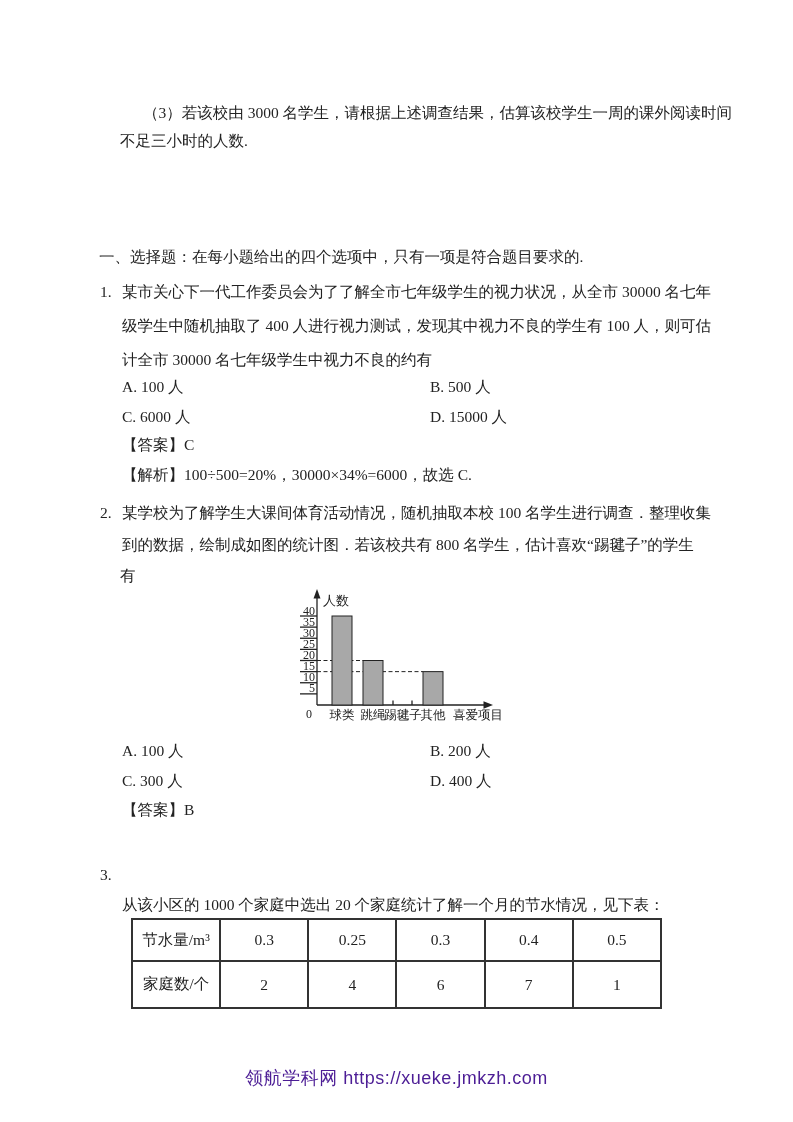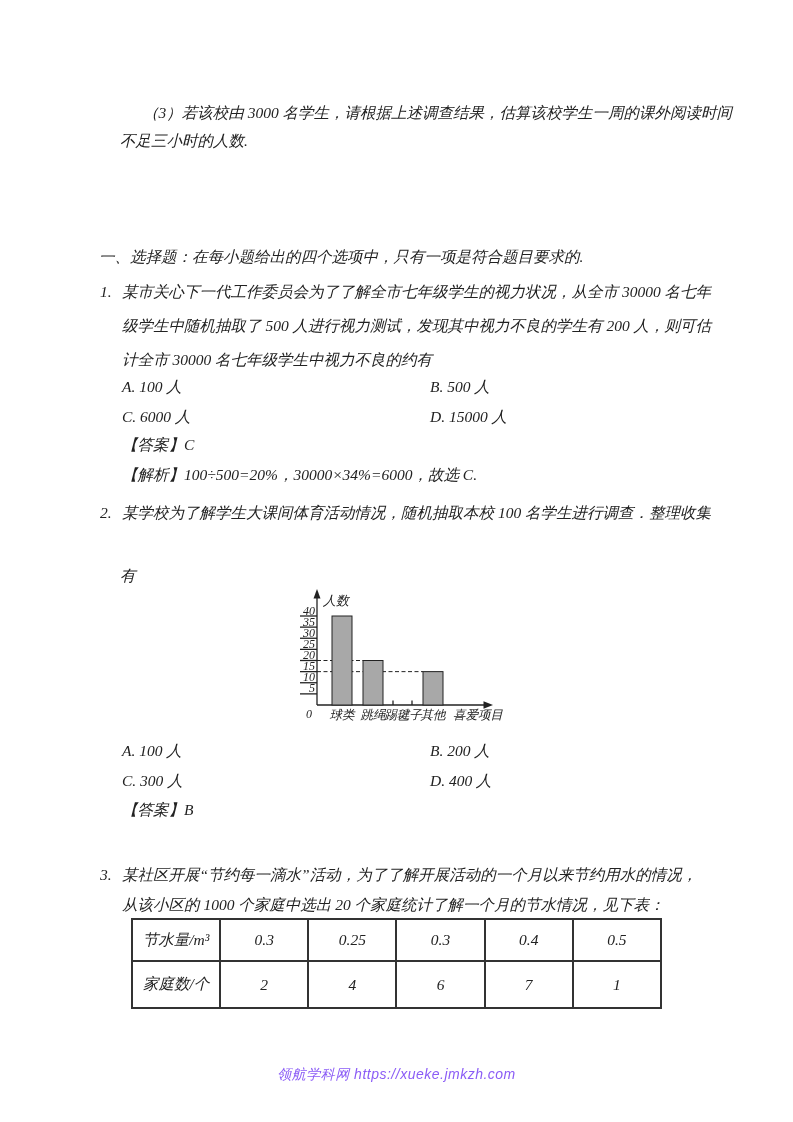--- a/index.html
+++ b/index.html
@@ -1,56 +1,57 @@
 <!DOCTYPE html>
 <html><head>
 <meta charset="utf-8">
 <title>Exam Page</title>
 <style>
   html,body{margin:0;padding:0;background:#fff;}
   .page{position:relative;width:793px;height:1122px;background:#ffffff;overflow:hidden;
-        font-family:"Liberation Serif","DejaVu Serif",serif;color:#222;font-style:italic;}
+        font-family:"Liberation Serif","DejaVu Serif",serif;color:#222;}
   .t{position:absolute;font-size:15.5px;line-height:1.35;white-space:nowrap;}
   .chart-box{position:absolute;left:285px;top:588px;width:220px;height:142px;}
   #chart text{fill:#222;font-family:"Liberation Serif","DejaVu Serif",serif;}
   #chart .ax{stroke:#222;stroke-width:1.3;}
   #chart .dash{stroke:#222;stroke-width:1;stroke-dasharray:4 2.5;}
   #chart .ar{fill:#222;}
   table.wtab{position:absolute;left:131px;top:918px;width:531px;border-collapse:collapse;
              table-layout:fixed;font-size:15.5px;color:#222;}
   table.wtab td{border:2px solid #333;text-align:center;vertical-align:middle;padding:0;}
   table.wtab tr.r1 td{height:40px;}
   table.wtab tr.r2 td{height:45px;}
   .footer{position:absolute;left:0;right:0;top:1066px;text-align:center;
           font-family:"Liberation Sans","DejaVu Sans",sans-serif;
-          font-size:14px;color:#8b5cf6;letter-spacing:0.5px;}
+          font-size:18px;color:#4c1d95;letter-spacing:0.5px;}
 </style>
 </head>
 <body>
 
 <div class="page">
 
   <div class="t" style="left:143px;top:103px">（3）若该校由 3000 名学生，请根据上述调查结果，估算该校学生一周的课外阅读时间</div>
   <div class="t" style="left:120px;top:131px">不足三小时的人数.</div>
 
   <div class="t" style="left:99px;top:247px">一、选择题：在每小题给出的四个选项中，只有一项是符合题目要求的.</div>
 
   <div class="t" style="left:100px;top:282px">1.</div>
   <div class="t" style="left:122px;top:282px">某市关心下一代工作委员会为了了解全市七年级学生的视力状况，从全市 30000 名七年</div>
-  <div class="t" style="left:122px;top:316px">级学生中随机抽取了 500 人进行视力测试，发现其中视力不良的学生有 200 人，则可估</div>
+  <div class="t" style="left:122px;top:316px">级学生中随机抽取了 400 人进行视力测试，发现其中视力不良的学生有 100 人，则可估</div>
   <div class="t" style="left:122px;top:350px">计全市 30000 名七年级学生中视力不良的约有</div>
   <div class="t" style="left:122px;top:377px">A. 100 人</div>
   <div class="t" style="left:430px;top:377px">B. 500 人</div>
   <div class="t" style="left:122px;top:407px">C. 6000 人</div>
   <div class="t" style="left:430px;top:407px">D. 15000 人</div>
   <div class="t" style="left:122px;top:435px"><span>【答案】</span><span>C</span></div>
   <div class="t" style="left:122px;top:465px"><span>【解析】</span><span>100÷500=20%，30000×34%=6000，故选 C.</span></div>
 
   <div class="t" style="left:100px;top:503px">2.</div>
   <div class="t" style="left:122px;top:503px">某学校为了解学生大课间体育活动情况，随机抽取本校 100 名学生进行调查．整理收集</div>
+  <div class="t" style="left:122px;top:535px">到的数据，绘制成如图的统计图．若该校共有 800 名学生，估计喜欢“踢毽子”的学生</div>
   <div class="t" style="left:120px;top:566px">有</div>
 
   <div class="chart-box">
     <svg id="chart" width="220" height="142" viewBox="0 0 220 142">
         <line x1="32" y1="117" x2="32" y2="8" class="ax"></line>
         <line x1="32" y1="117" x2="201" y2="117" class="ax"></line>
         <polygon points="32,1 28.5,10.5 35.5,10.5" class="ar"></polygon>
         <polygon points="208,117 198.5,113.2 198.5,120.8" class="ar"></polygon>
         <text x="27" y="130" text-anchor="end" font-size="12">0</text>
         <line x1="15" y1="105.875" x2="32" y2="105.875" class="ax"></line>
@@ -85,21 +86,20 @@
       </svg>
   </div>
 
   <div class="t" style="left:122px;top:741px">A. 100 人</div>
   <div class="t" style="left:430px;top:741px">B. 200 人</div>
   <div class="t" style="left:122px;top:771px">C. 300 人</div>
   <div class="t" style="left:430px;top:771px">D. 400 人</div>
   <div class="t" style="left:122px;top:800px"><span>【答案】</span><span>B</span></div>
 
   <div class="t" style="left:100px;top:865px">3.</div>
-  <div class="t" style="left:122px;top:865px">某社区开展“节约每一滴水”活动，为了了解开展活动的一个月以来节约用水的情况，</div>
   <div class="t" style="left:122px;top:895px">从该小区的 1000 个家庭中选出 20 个家庭统计了解一个月的节水情况，见下表：</div>
 
   <table class="wtab">
     <tbody>
         <tr class="r1">
       <td>节水量/m³</td>
       <td>0.3</td>
       <td>0.25</td>
       <td>0.3</td>
       <td>0.4</td>

